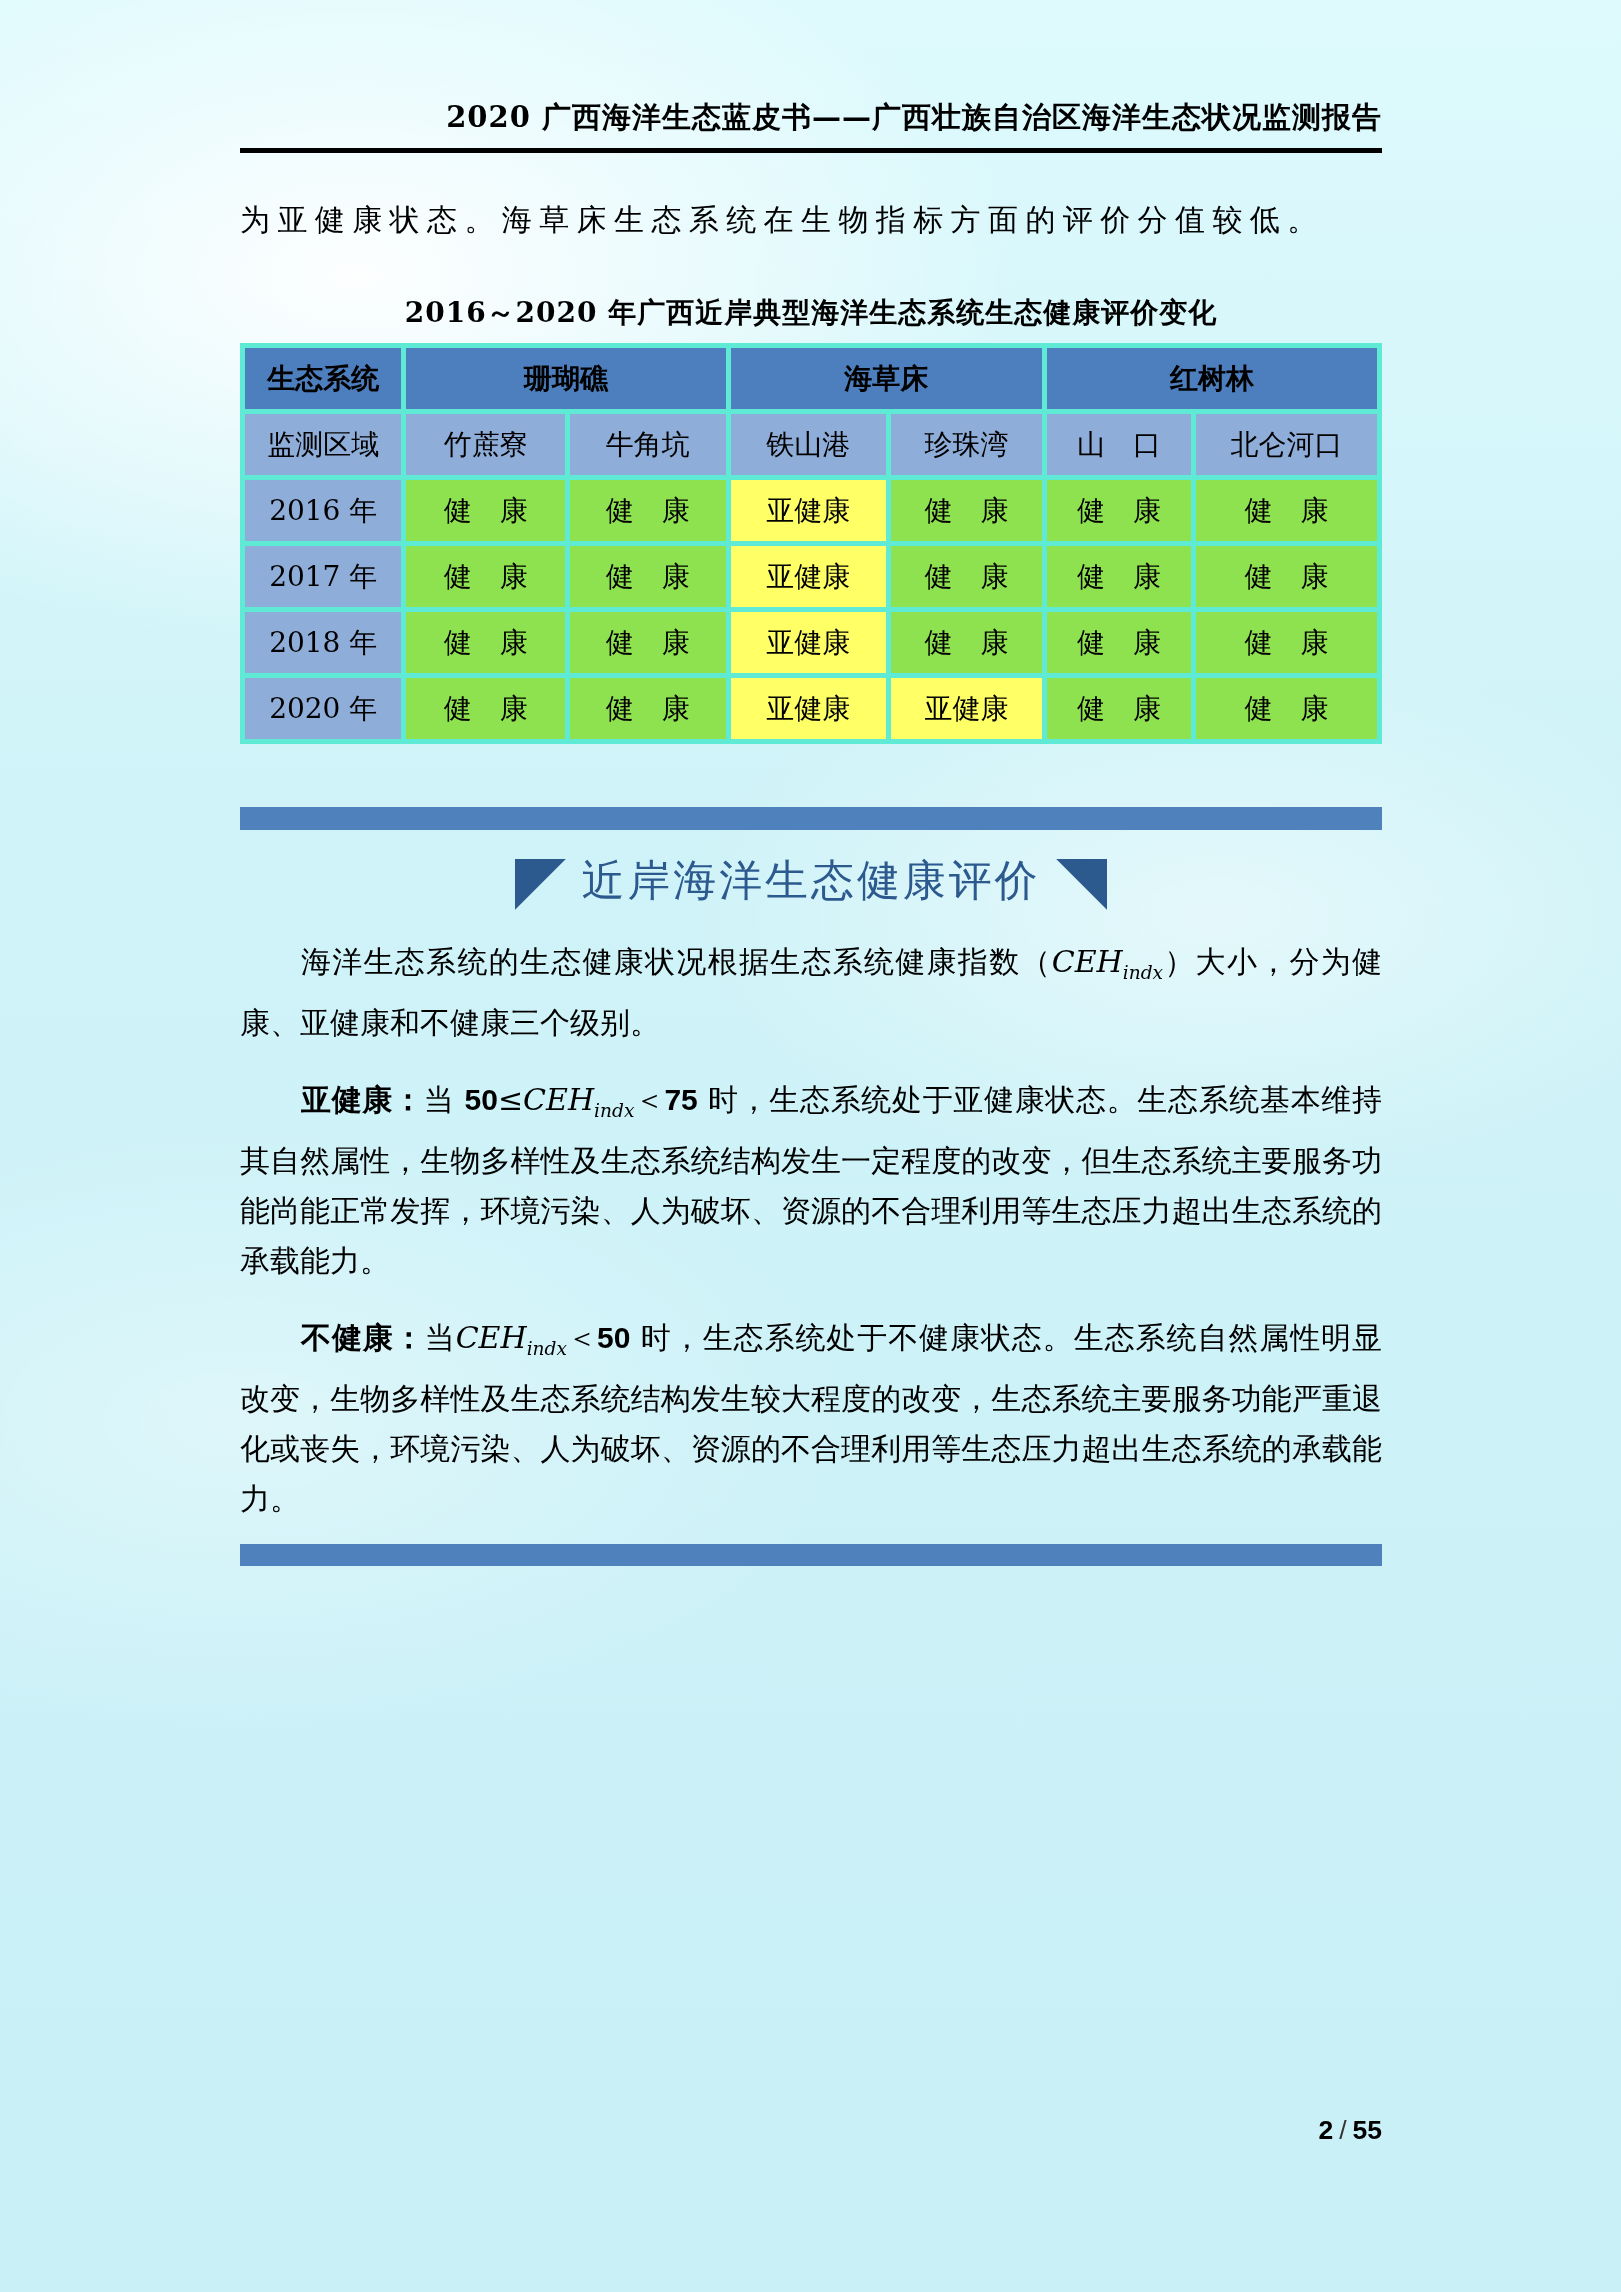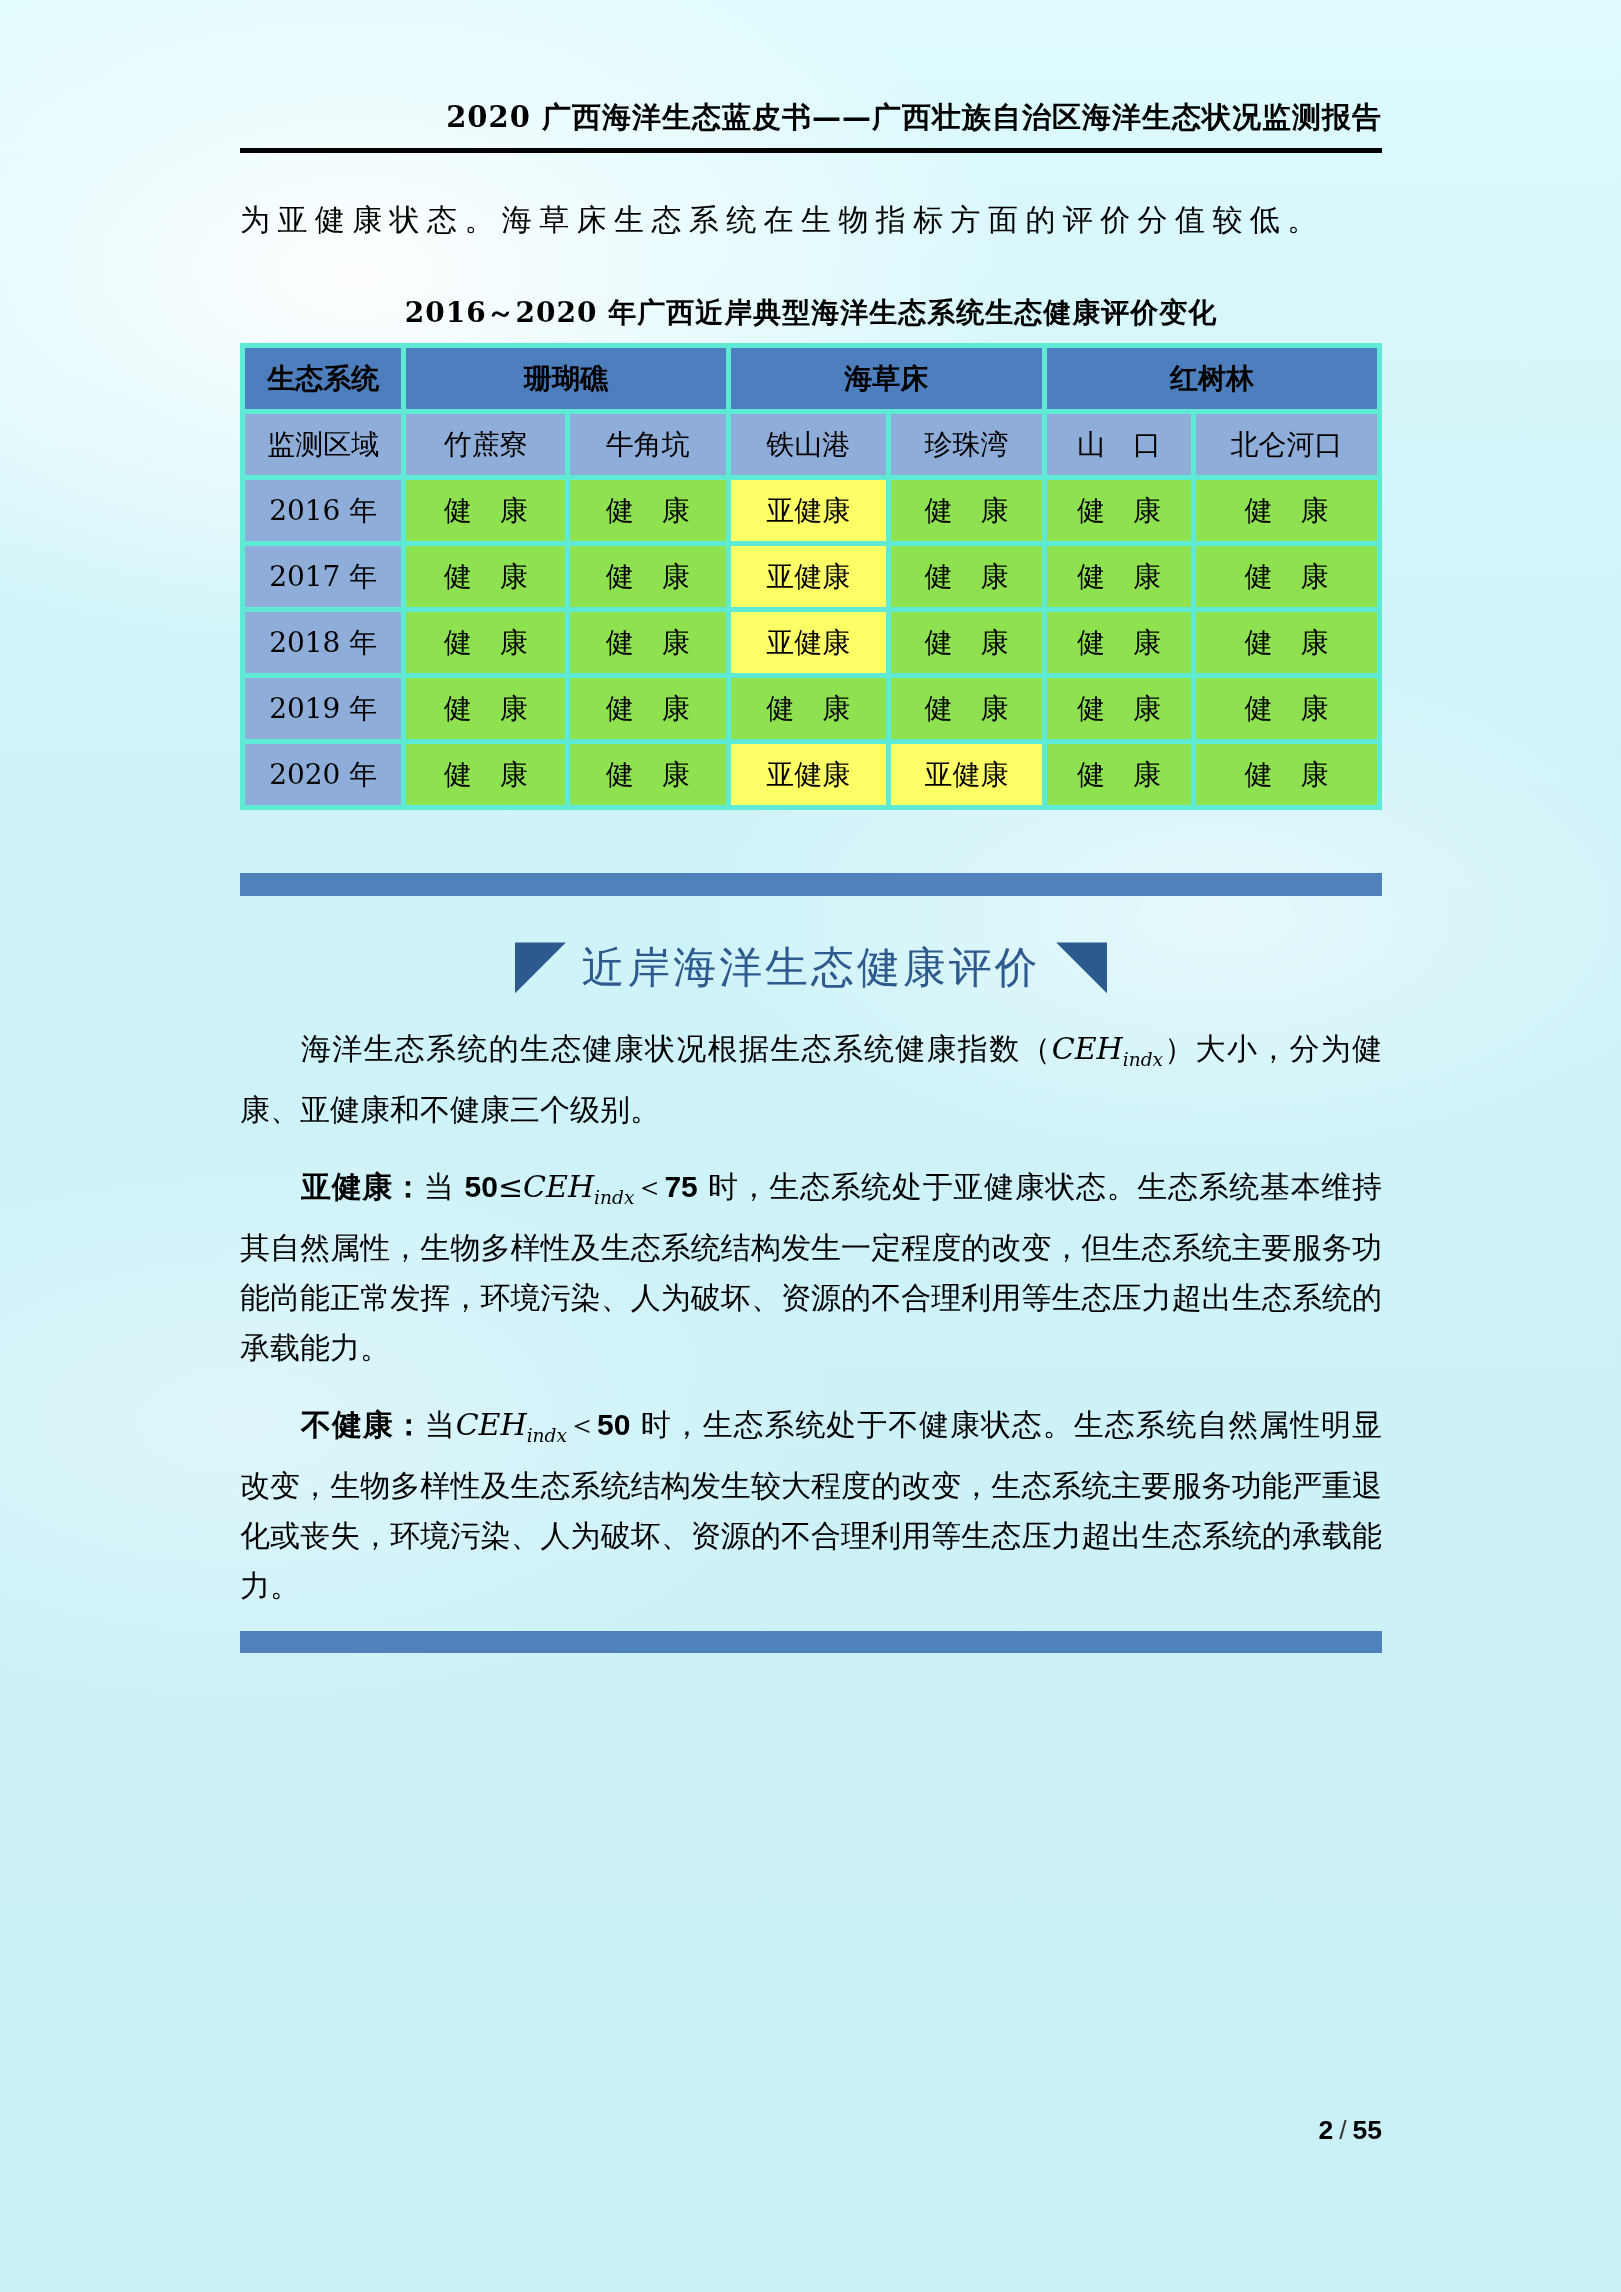--- a/index.html
+++ b/index.html
@@ -61,22 +61,22 @@
   table.health .th2{background:var(--c-subheader);}
   table.health .year{background:var(--c-subheader);}
   table.health .ok{background:var(--c-healthy);}
   table.health .sub{background:var(--c-subhealthy);}
 
   
   .bar{height:22.5px;background:var(--c-accent);}
   .bar.top{margin-top:63px;}
   .bar.bottom{margin-top:19.6px;}
   .sec-head{
-    margin-top:43px;
-    display:flex;align-items:center;justify-content:center;gap:15.7px;
+    margin-top:22px;
+    display:flex;align-items:flex-end;justify-content:center;gap:15.7px;
   }
   .sec-head .sec-title{
     font-size:43px;color:var(--c-sectitle);letter-spacing:2.9px;
   }
   .tri{width:51px;height:51px;background:var(--c-sectitle);display:inline-block;}
   .tri.left{clip-path:polygon(0 0,100% 0,0 100%);}
   .tri.right{clip-path:polygon(0 0,100% 0,100% 100%);}
 
   
   .para{
@@ -161,29 +161,20 @@
         <tr>
           <td class="year">2018 年</td>
           <td class="ok">健　康</td>
           <td class="ok">健　康</td>
           <td class="sub">亚健康</td>
           <td class="ok">健　康</td>
           <td class="ok">健　康</td>
           <td class="ok">健　康</td>
         </tr>
         <tr>
-          <td class="year">2019 年</td>
-          <td class="ok">健　康</td>
-          <td class="ok">健　康</td>
-          <td class="ok">健　康</td>
-          <td class="ok">健　康</td>
-          <td class="ok">健　康</td>
-          <td class="ok">健　康</td>
-        </tr>
-        <tr>
           <td class="year">2020 年</td>
           <td class="ok">健　康</td>
           <td class="ok">健　康</td>
           <td class="sub">亚健康</td>
           <td class="sub">亚健康</td>
           <td class="ok">健　康</td>
           <td class="ok">健　康</td>
         </tr>
       </tbody>
   </table>

